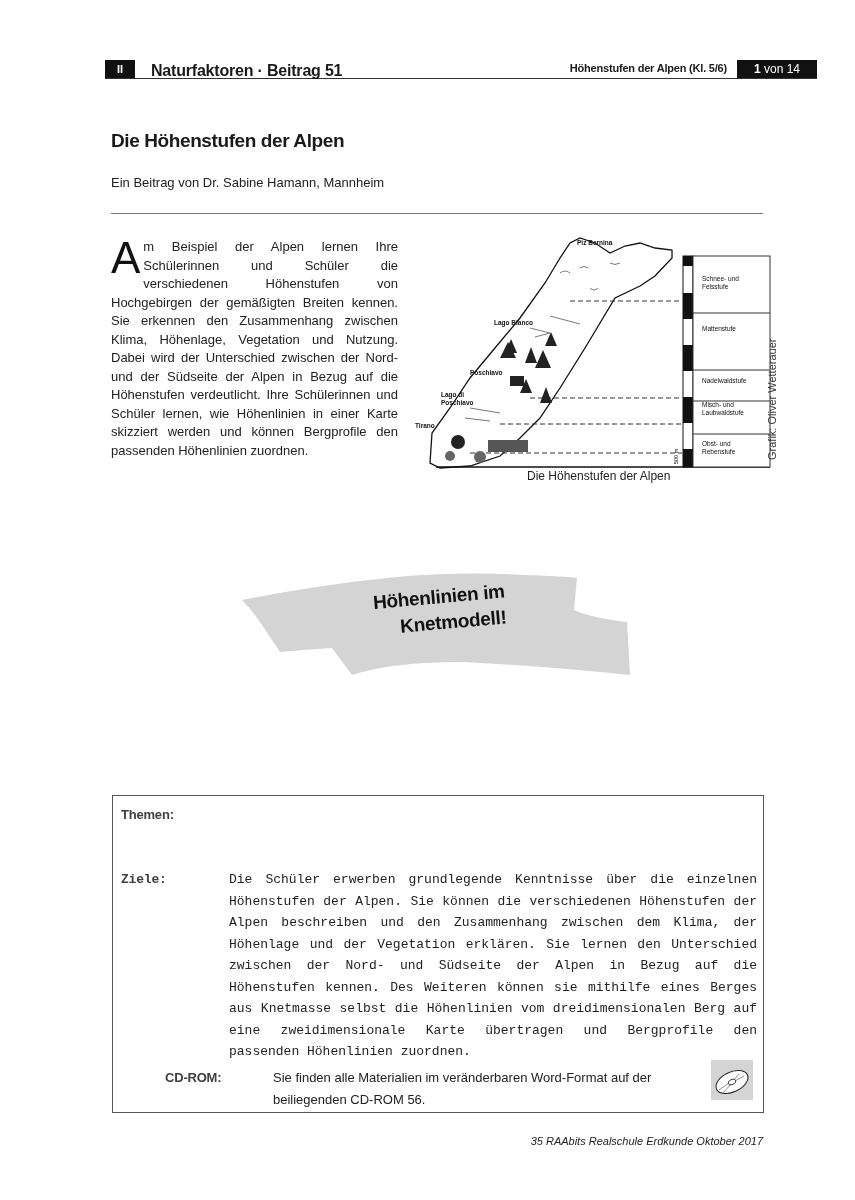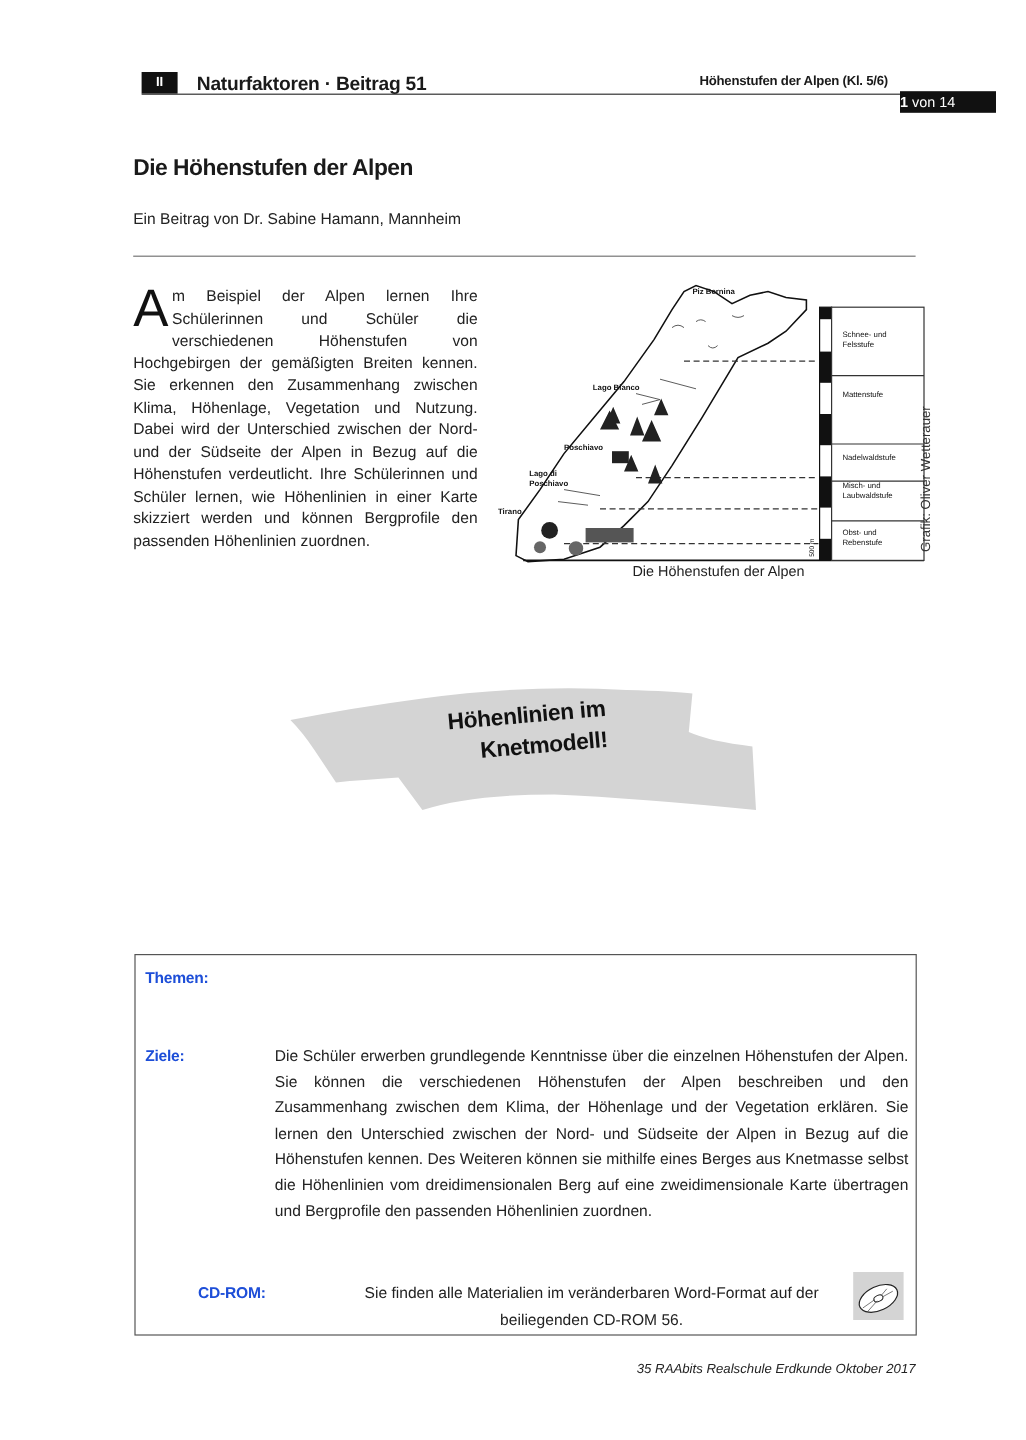--- a/index.html
+++ b/index.html
@@ -1,24 +1,24 @@
 <!DOCTYPE html>
 <html><head>
 <meta charset="utf-8">
 <style>
   * { box-sizing: border-box; margin: 0; padding: 0; }
   html, body { width: 855px; height: 1200px; background: #ffffff; overflow: hidden; }
   body { position: relative; font-family: "Liberation Sans", sans-serif; color: #1a1a1a; }
 
   
-  .hdr { position: absolute; left: 118px; top: 60px; width: 712px; height: 19px; border-bottom: 1.5px solid #333; }
+  .hdr { position: absolute; left: 105px; top: 60px; width: 712px; height: 19px; border-bottom: 1.5px solid #333; }
   .hdr-sec { position: absolute; left: 0; top: 0; width: 30px; height: 18px; background: #111; color: #fff; font-size: 11px; font-weight: bold; text-align: center; line-height: 18px; }
   .hdr-left { position: absolute; left: 46px; top: 2px; font-size: 16px; font-weight: bold; font-family: "Liberation Sans Narrow", "Liberation Sans", sans-serif; letter-spacing: -0.2px; }
   .hdr-right { position: absolute; right: 90px; top: 2px; font-size: 11px; font-weight: bold; letter-spacing: -0.2px; margin-left: 16px; }
-  .hdr-page { position: absolute; right: 0; top: 0; width: 80px; height: 18px; background: #111; color: #fff; font-size: 12px; text-align: left; line-height: 18px; margin-top: 16px; }
+  .hdr-page { position: absolute; right: 0; top: 0; width: 80px; height: 18px; background: #111; color: #fff; font-size: 12px; text-align: center; line-height: 18px; }
   .hdr-page b { font-weight: bold; }
 
   .title { position: absolute; left: 111px; top: 130px; font-size: 19px; font-weight: bold; letter-spacing: -0.4px; }
   .author { position: absolute; left: 111px; top: 175px; font-size: 13px; color: #222; }
   .rule { position: absolute; left: 111px; top: 213px; width: 652px; height: 1px; background: #777; }
 
   
   .intro { position: absolute; left: 111px; top: 238px; width: 287px; font-size: 13px; line-height: 18.5px; text-align: justify; color: #222; }
   .dropcap { float: left; font-size: 44px; line-height: 36px; margin: 2px 3px 0 0; font-weight: normal; color: #111; }
 
@@ -28,21 +28,21 @@
   .credit { position: absolute; left: 766px; top: 460px; transform: rotate(-90deg); transform-origin: left top; font-size: 11px; color: #333; white-space: nowrap; }
 
   
   .banner { position: absolute; left: 232px; top: 570px; width: 400px; height: 110px; }
   .banner-text { position: absolute; left: 372px; top: 590px; font-size: 19px; font-weight: bold; line-height: 26px; transform: rotate(-5deg); transform-origin: left top; color: #111; letter-spacing: -0.3px; }
   .banner-text .l2 { display: block; padding-left: 25px; }
 
   
   .box { position: absolute; left: 112px; top: 795px; width: 652px; height: 318px; border: 1px solid #555; }
   .row { position: absolute; left: 8px; font-size: 13px; line-height: 21.5px; color: #222; }
-  .row .lbl { position: absolute; left: 0; top: 0; font-weight: bold; color: #1d4ed8; width: 110px; letter-spacing: -0.2px; }
+  .row .lbl { position: absolute; left: 0; top: 0; font-weight: bold; color: #404040; width: 110px; letter-spacing: -0.2px; }
   .row .val { position: absolute; left: 108px; top: 0; text-align: justify; }
   .cd-icon { position: absolute; left: 598px; top: 264px; width: 42px; height: 40px; background: #d4d4d4; }
 
   .footer { position: absolute; right: 92px; top: 1135px; font-size: 11px; font-style: italic; color: #222; }
 </style>
 </head>
 <body>
 
 <div class="hdr">
   <div class="hdr-sec">II</div>
@@ -132,27 +132,27 @@
 </svg>
 <div class="banner-text">
   <span>Höhenlinien im</span>
   <span class="l2">Knetmodell!</span>
 </div>
 
 <div class="box">
   <div class="row" style="top:8px; width:636px; height:64px;">
     <div class="lbl">Themen:</div>
   </div>
-  <div class="row" style="top:73px; width:636px; height:150px;">
+  <div class="row" style="top:73px; width:636px; height:150px;font-family:Liberation Mono, monospace;">
     <div class="lbl">Ziele:</div>
     <div class="val" style="width:528px;">Die Schüler erwerben grundlegende Kenntnisse über die einzelnen Höhenstufen der Alpen. Sie können die verschiedenen Höhenstufen der Alpen beschreiben und den Zusammenhang zwischen dem Klima, der Höhenlage und der Vegetation erklären. Sie lernen den Unterschied zwischen der Nord- und Südseite der Alpen in Bezug auf die Höhenstufen kennen. Des Weiteren können sie mithilfe eines Berges aus Knetmasse selbst die Höhenlinien vom dreidimensionalen Berg auf eine zweidimensionale Karte übertragen und Bergprofile den passenden Höhenlinien zuordnen.</div>
   </div>
   <div class="row" style="top:271px; width:636px; height:44px;margin-left:44px;">
     <div class="lbl">CD-ROM:</div>
-    <div class="val" style="width:440px; text-align:center;">Sie finden alle Materialien im veränderbaren Word-Format auf der beiliegenden CD-ROM 56.</div>
+    <div class="val" style="width:440px; text-align:left;">Sie finden alle Materialien im veränderbaren Word-Format auf der beiliegenden CD-ROM 56.</div>
   </div>
   <div class="cd-icon">
     <svg viewBox="0 0 42 40" width="42" height="40">
       <ellipse cx="21" cy="22" rx="17" ry="10" transform="rotate(-25 21 22)" fill="#fff" stroke="#222" stroke-width="1"></ellipse>
       <ellipse cx="21" cy="22" rx="4" ry="2.5" transform="rotate(-25 21 22)" fill="none" stroke="#222" stroke-width="0.8"></ellipse>
       <path d="M8 30 L18 23 M12 33 L20 24 M28 14 L23 20 M33 16 L24 21" stroke="#444" stroke-width="0.6"></path>
     </svg>
   </div>
 </div>
 

